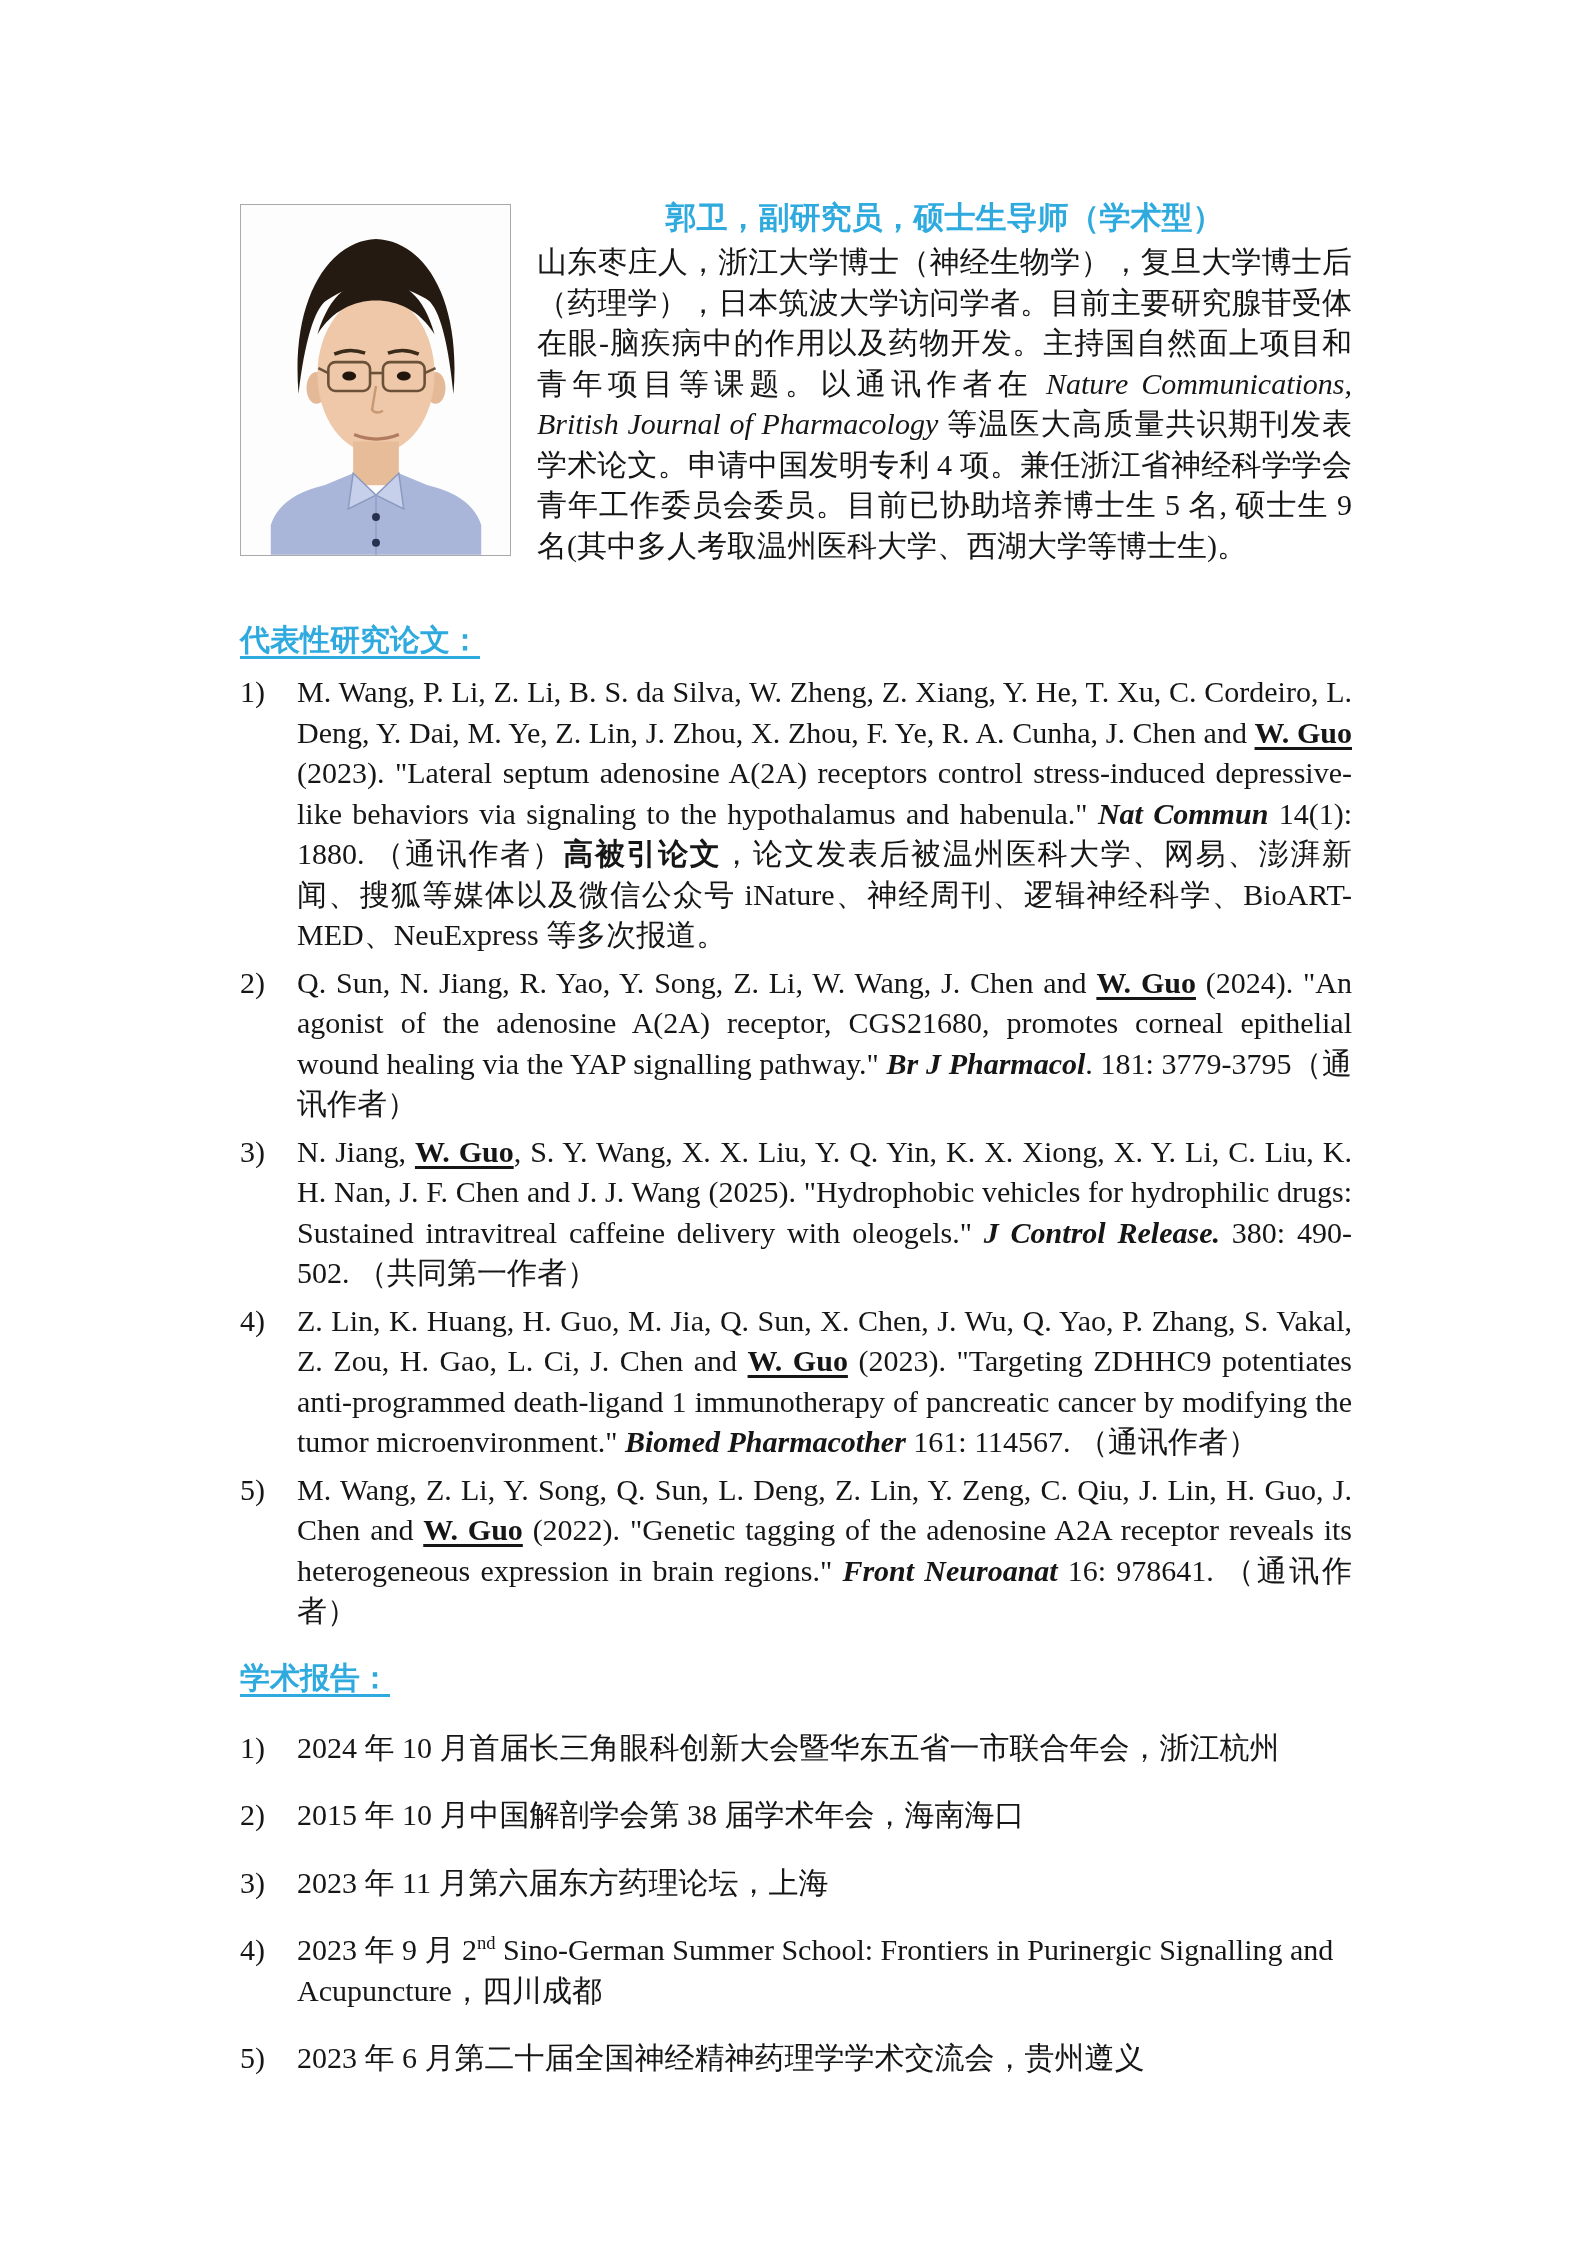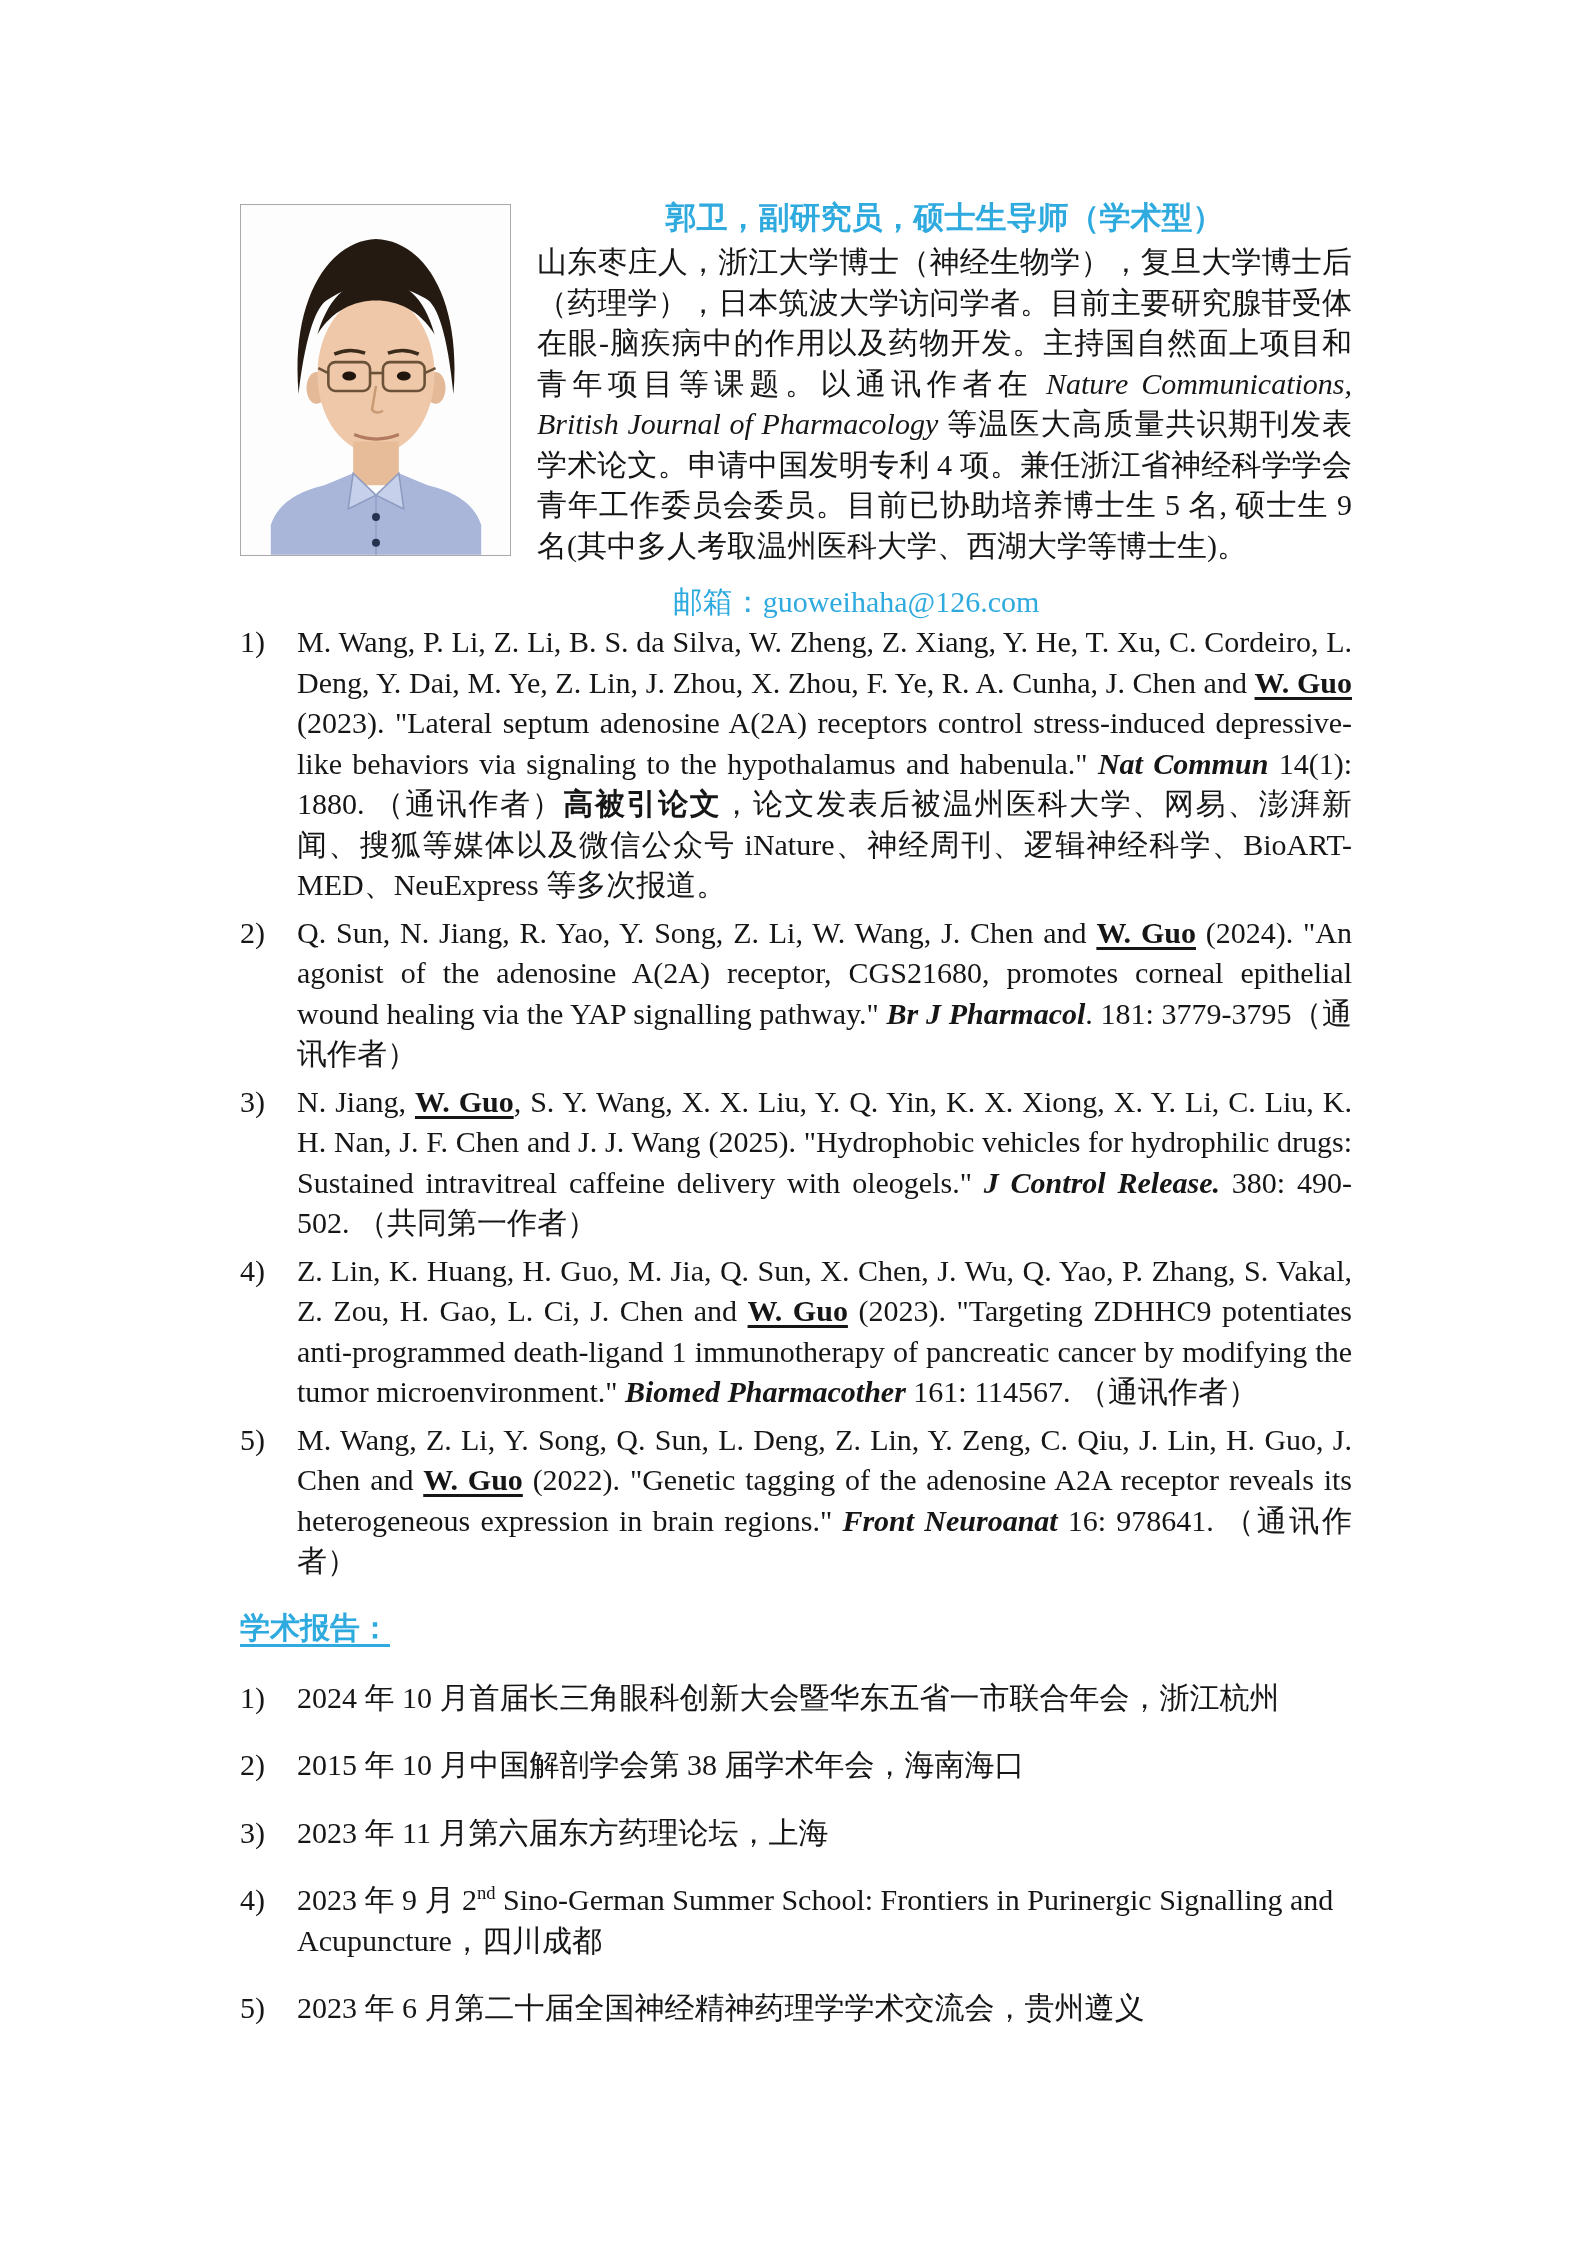--- a/index.html
+++ b/index.html
@@ -124,22 +124,22 @@
           <circle cx="136" cy="314" r="4" fill="#273150"></circle>
           <circle cx="136" cy="340" r="4" fill="#273150"></circle>
         </svg>
       </div>
       <div class="intro">
         <div class="person-title">郭卫，副研究员，硕士生导师（学术型）</div>
         <p class="bio"><span>山东枣庄人，浙江大学博士（神经生物学），复旦大学博士后（药理学），日本筑波大学访问学者。目前主要研究腺苷受体在眼-脑疾病中的作用以及药物开发。主持国自然面上项目和青年项目等课题。以通讯作者在 </span><span class="seg-i">Nature Communications, British Journal of Pharmacology</span><span> 等温医大高质量共识期刊发表学术论文。申请中国发明专利 4 项。兼任浙江省神经科学学会青年工作委员会委员。目前已协助培养博士生 5 名, 硕士生 9 名(其中多人考取温州医科大学、西湖大学等博士生)。</span></p>
       </div>
     </div>
 
-    <div class="email-line"><span>邮箱：</span><span>guoweihaha@126.com</span></div>
 
+    <h2 class="section-heading pubs-heading">代表性研究论文：</h2>
     <ol class="num-list">
       <li class="num-item pub-item">
         <span class="item-num">1)</span>
         <span class="item-text"><span>M. Wang, P. Li, Z. Li, B. S. da Silva, W. Zheng, Z. Xiang, Y. He, T. Xu, C. Cordeiro, L. Deng, Y. Dai, M. Ye, Z. Lin, J. Zhou, X. Zhou, F. Ye, R. A. Cunha, J. Chen and </span><span class="seg-bu">W. Guo</span><span> (2023). "Lateral septum adenosine A(2A) receptors control stress-induced depressive-like behaviors via signaling to the hypothalamus and habenula." </span><span class="seg-bi">Nat Commun</span><span> 14(1): 1880. （通讯作者）</span><span class="seg-b">高被引论文</span><span>，论文发表后被温州医科大学、网易、澎湃新闻、搜狐等媒体以及微信公众号 iNature、神经周刊、逻辑神经科学、BioART-MED、NeuExpress 等多次报道。</span></span>
       </li>
       <li class="num-item pub-item">
         <span class="item-num">2)</span>
         <span class="item-text"><span>Q. Sun, N. Jiang, R. Yao, Y. Song, Z. Li, W. Wang, J. Chen and </span><span class="seg-bu">W. Guo</span><span> (2024). "An agonist of the adenosine A(2A) receptor, CGS21680, promotes corneal epithelial wound healing via the YAP signalling pathway." </span><span class="seg-bi">Br J Pharmacol</span><span>. 181: 3779-3795（通讯作者）</span></span>
       </li>
       <li class="num-item pub-item">

